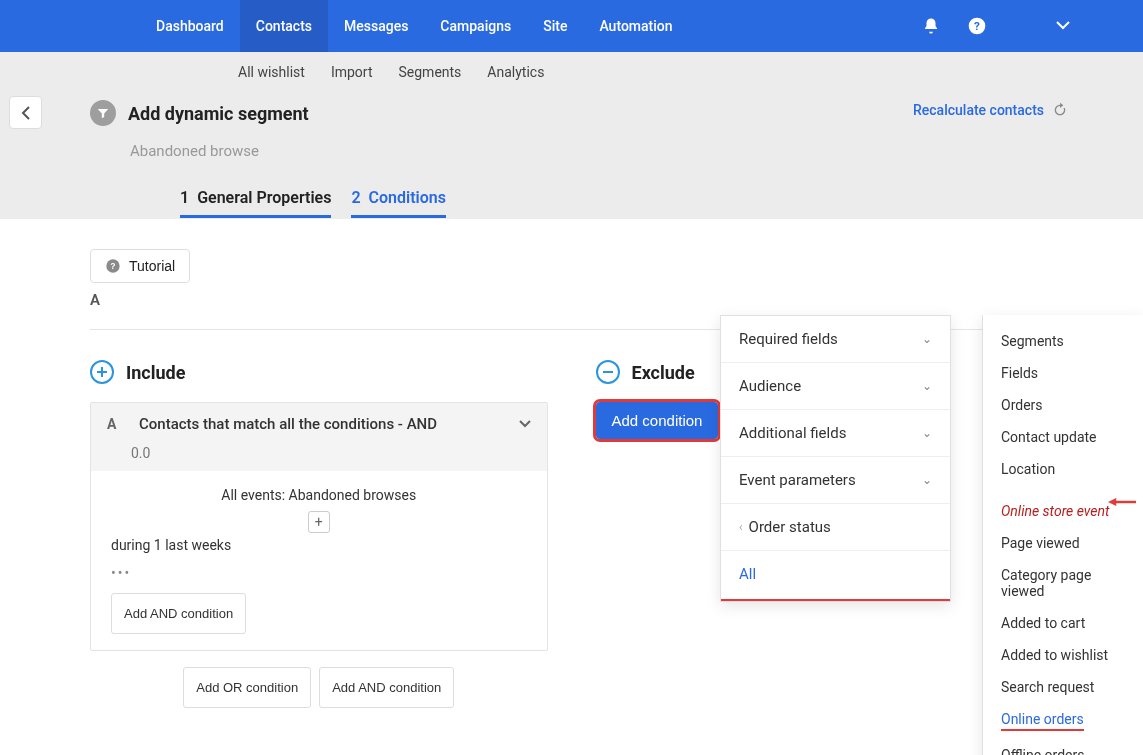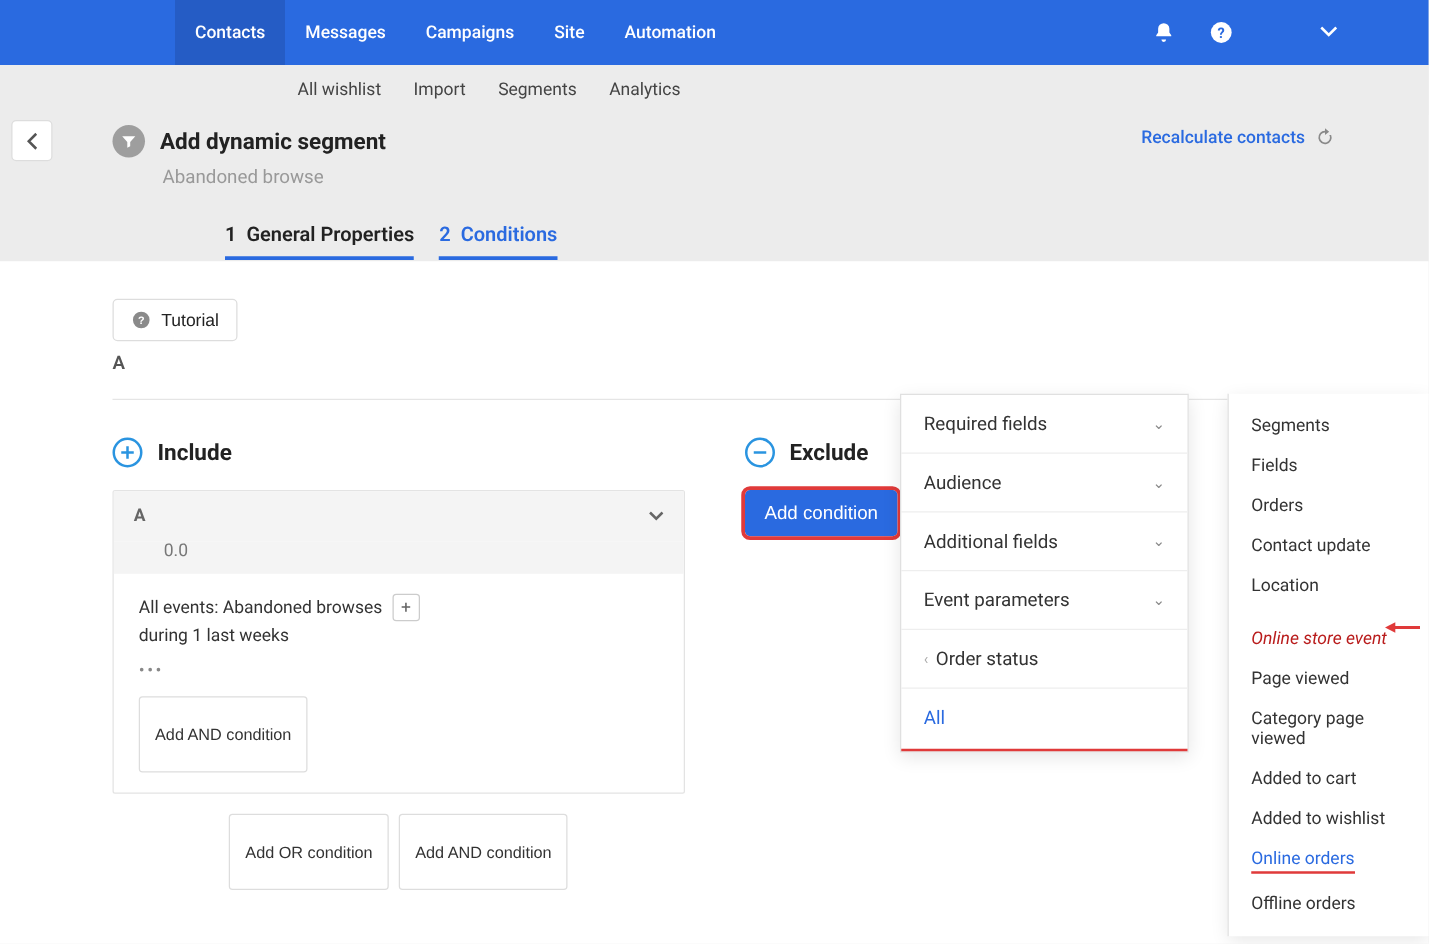--- a/index.html
+++ b/index.html
@@ -69,21 +69,21 @@
     cursor:pointer;
     color:#666;
     font-weight:bold;
   }
   .title-row { display:flex; align-items:center; gap:12px; }
   .title-row .circle {
     width:26px; height:26px; border-radius:50%; background:#9e9e9e;
     display:flex; align-items:center; justify-content:center;
   }
   .title-row h1 { font-size:18px; font-weight:700; color:#222; }
-  .subtitle { margin-left:40px; color:#999; font-size:15px; margin-top:6px; }
+  .subtitle { margin-left:40px; color:#999; font-size:15px; margin-top:16px; }
   .recalc {
     position:absolute; right:75px; top:10px;
     color:#2a6ae0; font-weight:500; cursor:pointer;
     display:flex; align-items:center; gap:8px;justify-content:center;
   }
 
   
   .steps {
     margin: 20px 90px 0 90px;
     display:flex; gap:20px;
@@ -122,26 +122,26 @@
     border:1px solid #e3e3e3; border-radius:2px; background:#fff;
   }
   .card-hdr {
     background:#f4f4f4; padding:12px 16px; display:flex; align-items:center; gap:14px;
   }
   .card-hdr .a-badge { width:18px; font-weight:700; color:#666;}
   .card-hdr .txt { font-weight:500; color:#333; font-size:15px;}
   .card-hdr .chev { margin-left:auto; color:#666; }
   .card-sub { padding:0 16px 10px 40px; color:#777; font-size:14px; background:#f4f4f4;}
   .card-body { padding:16px 20px; }
-  .event-line { display:flex; align-items:center; gap:8px; }
+  .event-line { display:flex; align-items:center; gap:8px;flex-direction:column; }
   .mini-plus { border:1px solid #ccc; width:22px; height:22px; display:flex; align-items:center; justify-content:center; border-radius:3px; cursor:pointer; color:#666;}
   .small { font-size:14px; color:#333; }
   .dots { margin:12px 0; color:#888; letter-spacing:2px; }
   .light-btn {
-    border:1px solid #ddd; background:#fff; padding:22px 12px; border-radius:3px; cursor:pointer; font-size:13px; color:#333;
+    border:1px solid #ddd; background:#fff; padding:12px 12px; border-radius:3px; cursor:pointer; font-size:13px; color:#333;
   }
   .footer-btns { display:flex; gap:8px; justify-content:center; margin-top:16px; }
 
   .add-cond-btn {
     background:#2a6ae0; color:#fff; border:none; padding:10px 16px; border-radius:4px;
     font-size:15px; font-weight:500; cursor:pointer;
     outline:3px solid #e03a3a; outline-offset:0;
   }
 
   
@@ -195,20 +195,21 @@
 </head>
 <body>
 
 <div class="back-btn">
   <svg width="10" height="14" viewBox="0 0 10 14">
       <path d="M8 1 L2 7 L8 13" stroke="#555" stroke-width="2" fill="none"></path>
     </svg>
 </div>
 
 <div class="topnav">
+  <div class="item">Dashboard</div>
   <div class="item active">Contacts</div>
   <div class="item">Messages</div>
   <div class="item">Campaigns</div>
   <div class="item">Site</div>
   <div class="item">Automation</div>
   <div class="spacer"></div>
   <div class="right">
     <div class="icon-btn">
       <svg width="18" height="18" viewBox="0 0 24 24">
           <path fill="#fff" d="M12 2a6 6 0 0 0-6 6v4l-2 3v1h16v-1l-2-3V8a6 6 0 0 0-6-6zm0 20a2.5 2.5 0 0 0 2.5-2.5h-5A2.5 2.5 0 0 0 12 22z"></path>
@@ -283,20 +284,21 @@
           <svg width="12" height="12" viewBox="0 0 12 12">
               <path d="M6 1v10M1 6h10" stroke="#2a94e0" stroke-width="2"></path>
             </svg>
         </div>
         <span>Include</span>
       </div>
 
       <div class="card">
         <div class="card-hdr">
           <span class="a-badge">A</span>
+          <span class="txt">Contacts that match all the conditions - AND</span>
           <span class="chev">
             <svg width="12" height="8" viewBox="0 0 12 8">
                 <path d="M1 1l5 5 5-5" stroke="#666" stroke-width="2" fill="none"></path>
               </svg>
           </span>
         </div>
         <div class="card-sub">0.0</div>
         <div class="card-body">
           <div class="event-line">
             <span class="small">All events: Abandoned browses</span>
@@ -358,20 +360,21 @@
   <div class="item">Segments</div>
   <div class="item">Fields</div>
   <div class="item">Orders</div>
   <div class="item">Contact update</div>
   <div class="item">Location</div>
   <div class="item header">Online store event</div>
   <div class="item">Page viewed</div>
   <div class="item">Category page viewed</div>
   <div class="item">Added to cart</div>
   <div class="item">Added to wishlist</div>
+  <div class="item">Search request</div>
   <div class="item highlight-wrap"><span class="item highlight">Online orders</span></div>
   <div class="item">Offline orders</div>
 
 </div>
 
 <svg class="red-arrow" viewBox="0 0 34 14">
   <line x1="34" y1="7" x2="8" y2="7" stroke="#e03a3a" stroke-width="3"></line>
   <polygon points="0,7 10,2 10,12" fill="#e03a3a"></polygon>
 </svg>
 

